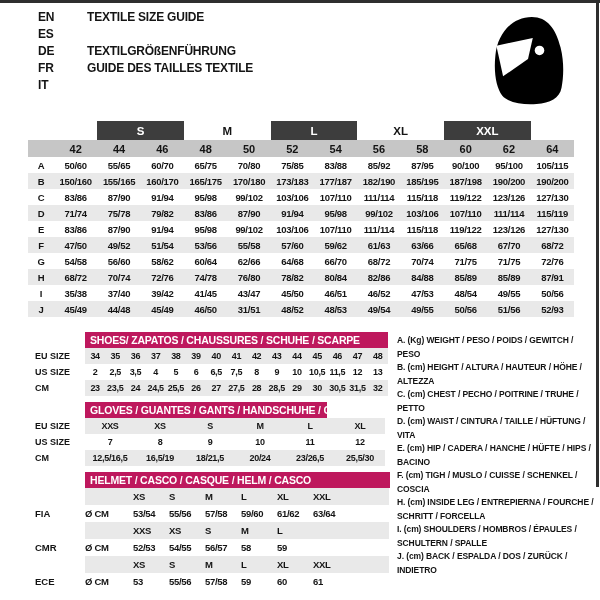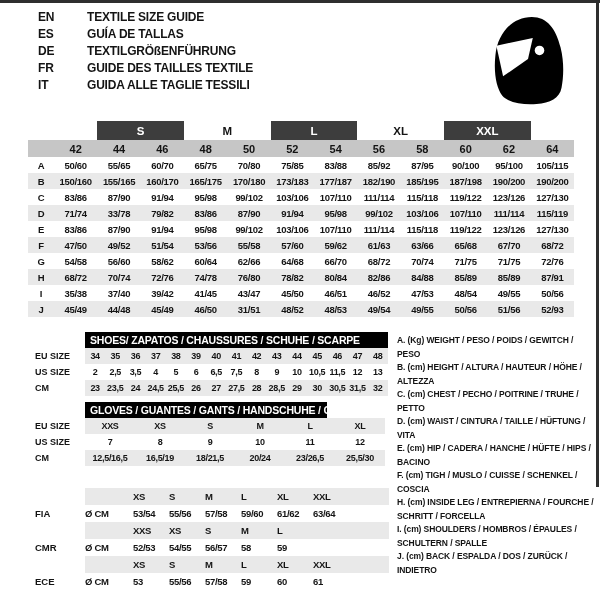--- a/index.html
+++ b/index.html
@@ -20,21 +20,21 @@
 
   .textile{position:absolute;left:28px;top:121px;width:546px;}
   .textile td{text-align:center;font-weight:bold;}
   .textile .band-row td{height:19px;font-size:11.5px;}
   .textile td.dark{background:#3d3d3d;color:#ffffff;}
   .textile .num-row td{height:17px;background:#c6c6c6;font-size:11px;}
   .textile .data-row td{height:16px;font-size:9.5px;letter-spacing:-0.3px;}
   .textile .data-row.alt td{background:#e9e9e9;}
   .textile .row-label{font-size:10px;}
 
-  .bar{position:absolute;left:85px;height:16px;background:#000000;color:#fff;
+  .bar{position:absolute;left:85px;height:16px;background:#be185d;color:#fff;
        font-weight:bold;font-size:10.5px;line-height:16px;padding-left:5px;
        box-sizing:border-box;letter-spacing:-0.2px;white-space:nowrap;overflow:hidden;}
 
   .sec-table{position:absolute;left:35px;}
   .sec-table td{height:16px;font-weight:bold;font-size:9px;letter-spacing:-0.3px;text-align:center;}
   .sec-table td.lbl{text-align:left;letter-spacing:0;}
   .sec-table tr.shaded td:not(.lbl){background:#e9e9e9;}
 
   .helmet-table td{text-align:left;height:17px;font-size:9.5px;}
 
@@ -49,33 +49,31 @@
   <div class="top-line"></div>
   <div class="right-line"></div>
 
   <div class="langs">
       <div class="lang-row">
         <span class="lang-code">EN</span>
         <span class="lang-title">TEXTILE SIZE GUIDE</span>
       </div>
       <div class="lang-row">
         <span class="lang-code">ES</span>
-        <span class="lang-title">GUÍA DE TALLAS</span>
       </div>
       <div class="lang-row">
         <span class="lang-code">DE</span>
         <span class="lang-title">TEXTILGRÖßENFÜHRUNG</span>
       </div>
       <div class="lang-row">
         <span class="lang-code">FR</span>
         <span class="lang-title">GUIDE DES TAILLES TEXTILE</span>
       </div>
       <div class="lang-row">
         <span class="lang-code">IT</span>
-        <span class="lang-title">GUIDA ALLE TAGLIE TESSILI</span>
       </div>
     </div>
 
   <svg class="helmet-svg" width="80" height="92" viewBox="0 0 82 96" aria-hidden="true">
     <path fill="#000000" d="M45 3 C24 3 9 21 7 43 C5 61 8 77 14 85 C21 93 36 95 50 94 C64 93 74 88 76 77 C78 67 79 51 75 35 C70 15 61 3 45 3 Z"></path>
     <polygon fill="#ffffff" points="8,33 46,25 41,47 15,65"></polygon>
     <circle fill="#ffffff" cx="53" cy="38" r="5"></circle>
   </svg>
 
   <table class="textile">
@@ -160,21 +158,21 @@
           <td>107/110</td>
           <td>111/114</td>
           <td>115/118</td>
           <td>119/122</td>
           <td>123/126</td>
           <td>127/130</td>
         </tr>
         <tr class="data-row alt">
           <td class="row-label">D</td>
           <td>71/74</td>
-          <td>33/78</td>
+          <td>75/78</td>
           <td>79/82</td>
           <td>83/86</td>
           <td>87/90</td>
           <td>91/94</td>
           <td>95/98</td>
           <td>99/102</td>
           <td>103/106</td>
           <td>107/110</td>
           <td>111/114</td>
           <td>115/119</td>
@@ -385,20 +383,21 @@
           <td>12,5/16,5</td>
           <td>16,5/19</td>
           <td>18/21,5</td>
           <td>20/24</td>
           <td>23/26,5</td>
           <td>25,5/30</td>
         </tr>
       </tbody>
   </table>
 
+  <div class="bar" style="top:472px;width:305px;">HELMET / CASCO / CASQUE / HELM / CASCO</div>
   <table class="sec-table helmet-table" style="top:488px;">
     <colgroup>
         <col style="width: 50px;">
         <col style="width: 48px;">
         <col style="width: 36px;">
         <col style="width: 36px;">
         <col style="width: 36px;">
         <col style="width: 36px;">
         <col style="width: 36px;">
         <col style="width: 36px;">

